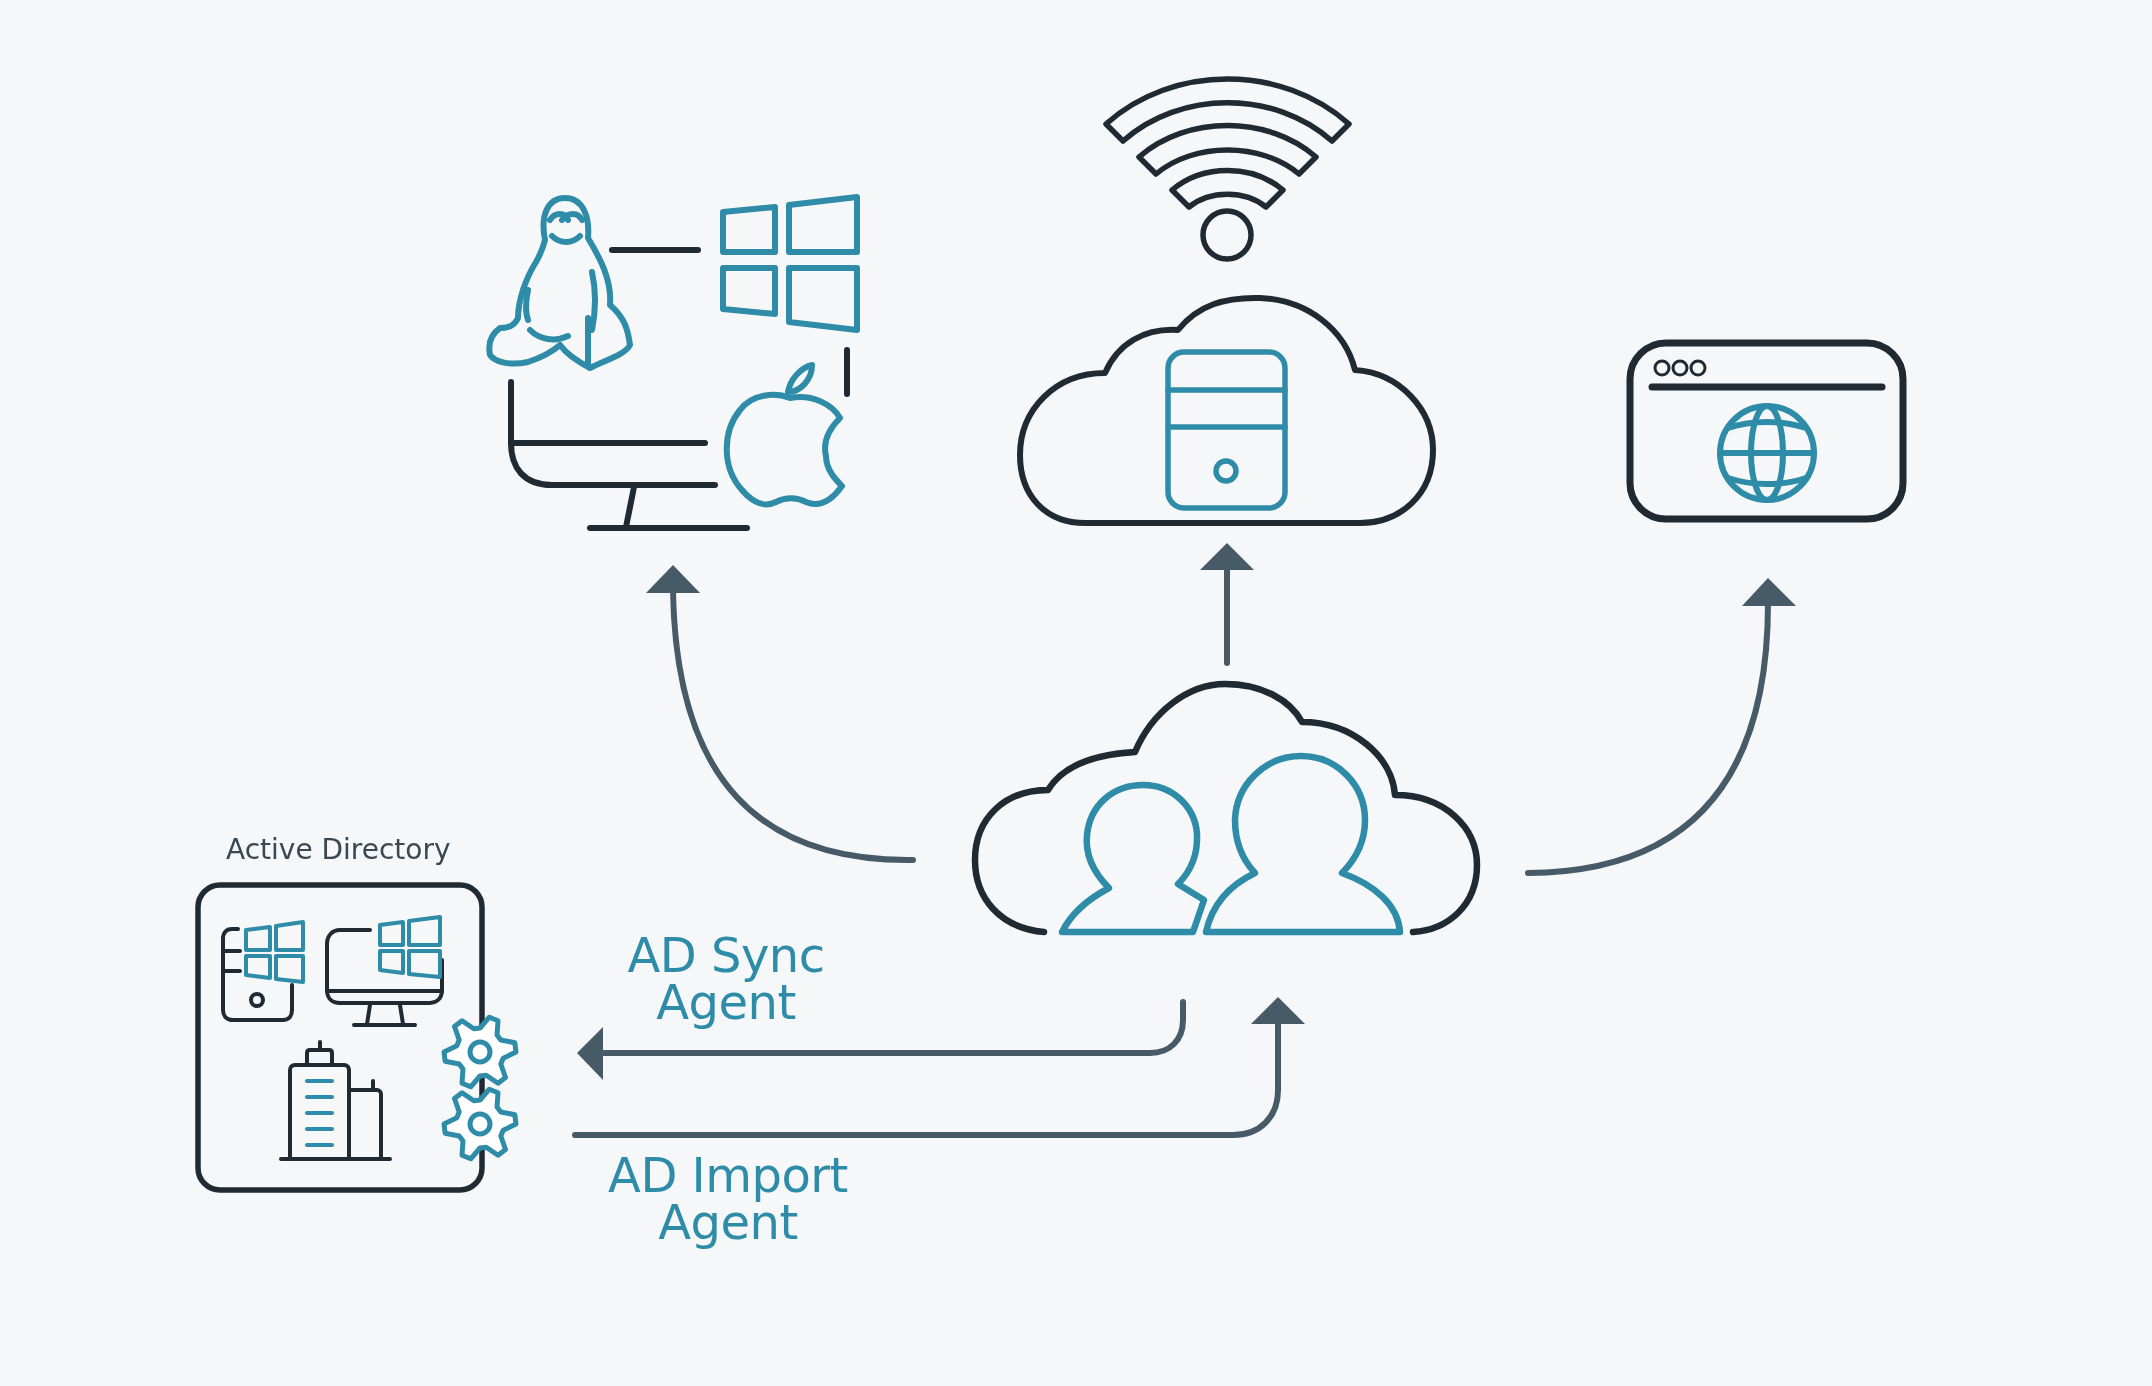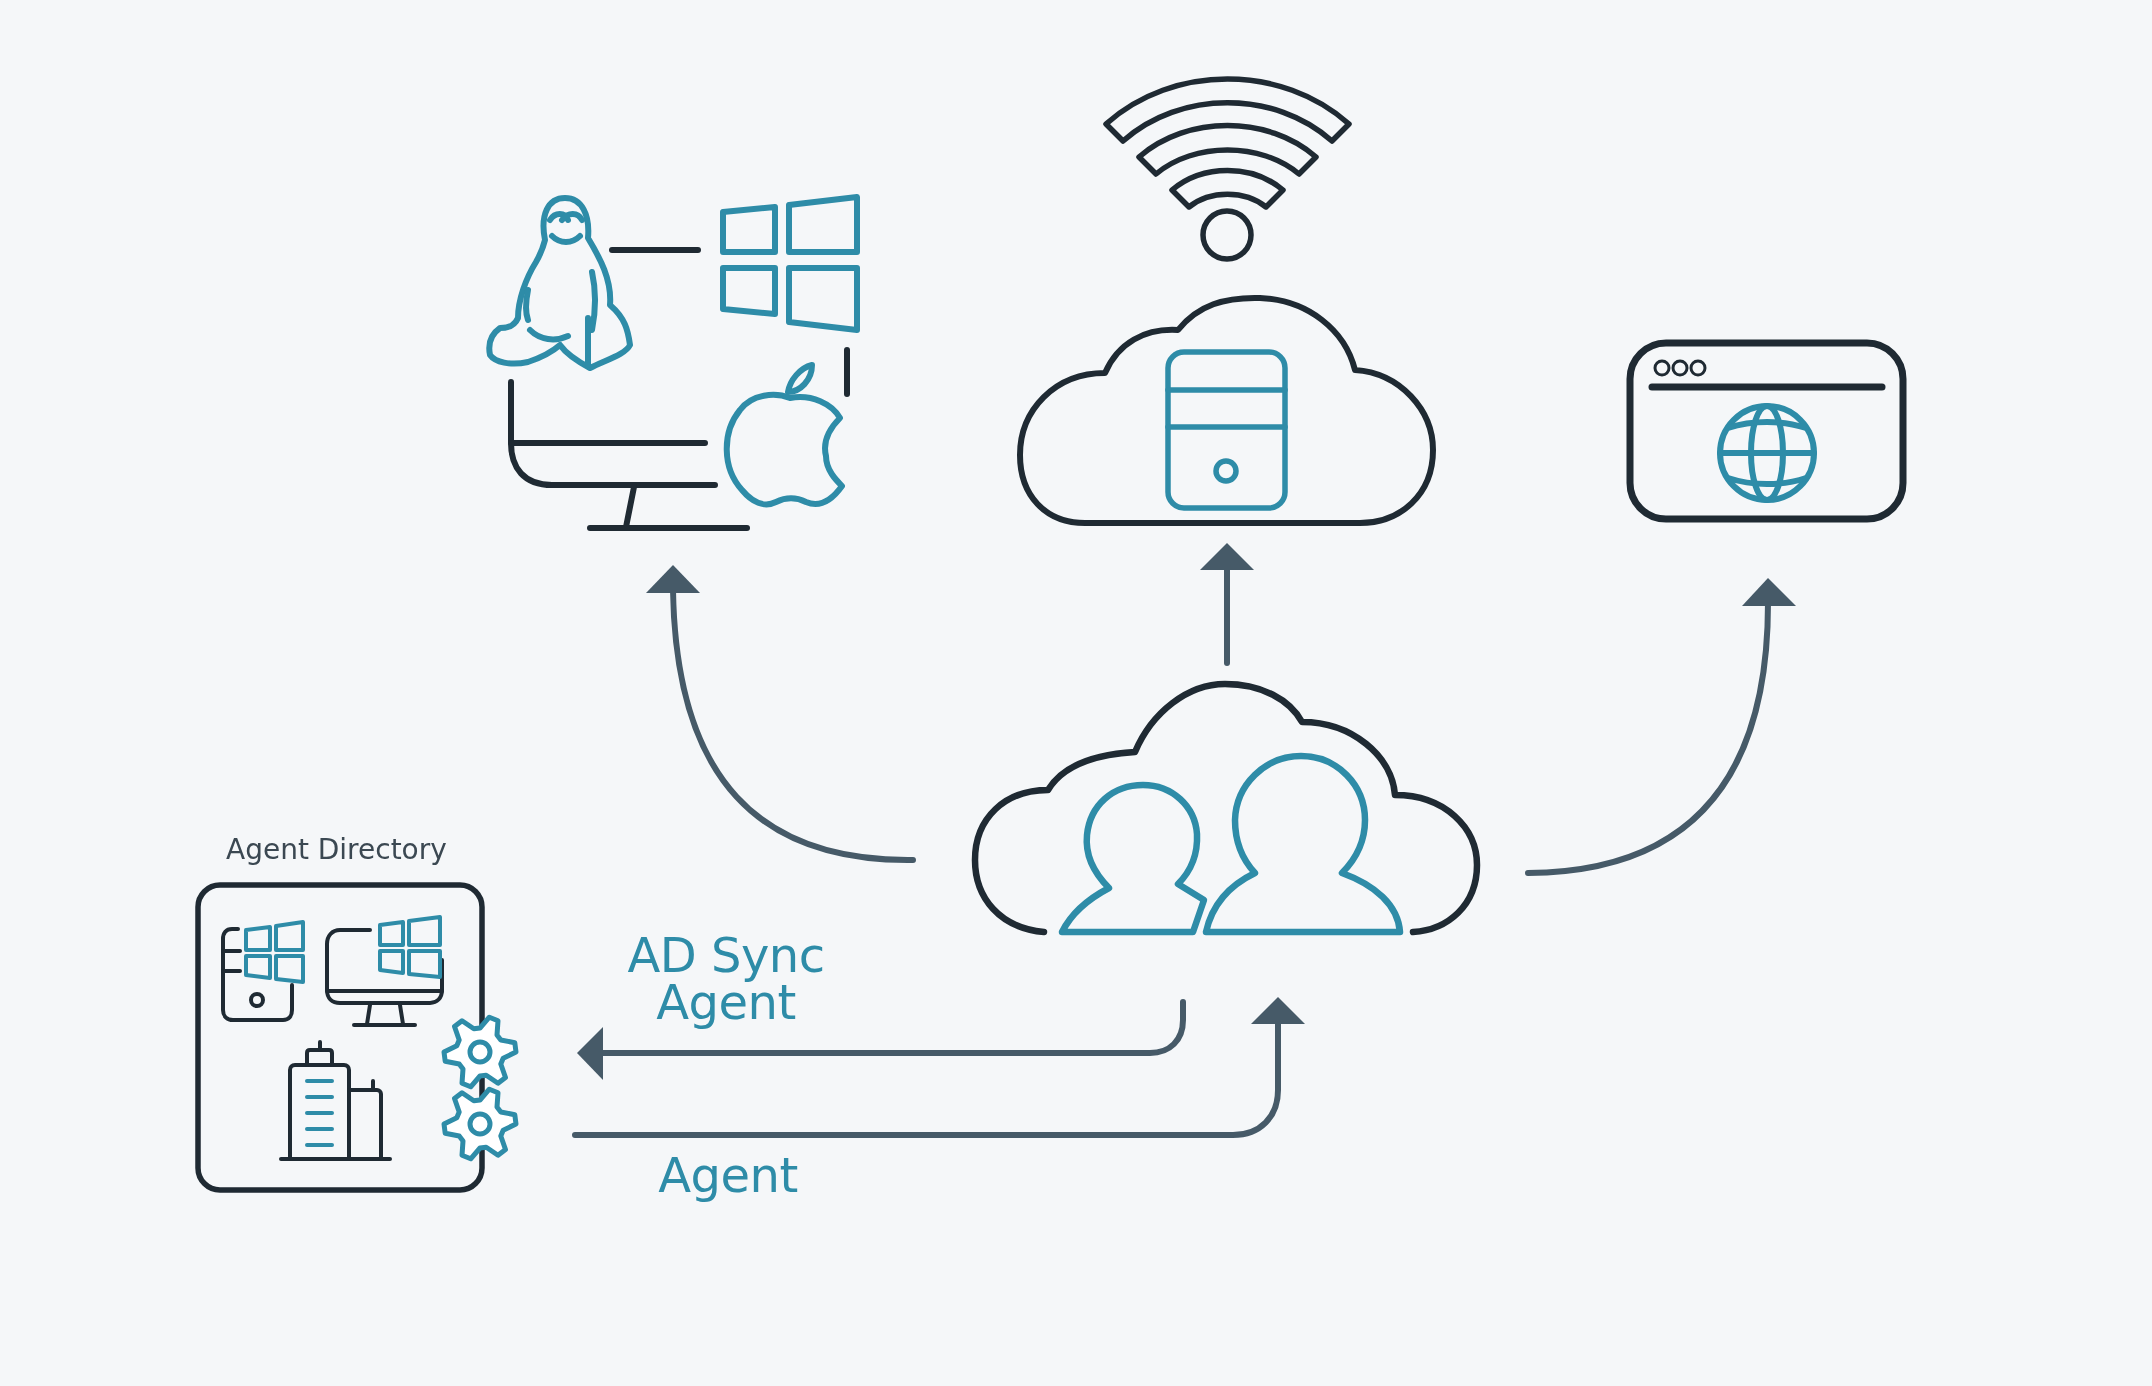--- a/index.html
+++ b/index.html
@@ -182,23 +182,24 @@
   <g>
     <path class="arr" stroke-width="6" d="M1183 1002 L1183 1020 C1183 1040 1170 1053 1150 1053 L600 1053"></path>
     <polygon class="arrhead" points="577,1053 603,1027 603,1080"></polygon>
   </g>
   <g>
     <path class="arr" stroke-width="6" d="M575 1135 L1233 1135 C1260 1135 1278 1117 1278 1090 L1278 1020"></path>
     <polygon class="arrhead" points="1278,997 1251,1024 1305,1024"></polygon>
   </g>
 </svg>
 
-<div class="adlbl" style="left:226px; top:834px;">Agent Directory</div>
+<div class="adlbl" style="left:226px; top:834px;">Active Directory</div>
 
 <div class="lbl" style="left:606px; top:932px; width:240px;">
   <div>AD Sync</div>
   <div>Agent</div>
 </div>
 
 <div class="lbl" style="left:598px; top:1152px; width:260px;">
+  <div>AD Import</div>
   <div>Agent</div>
 </div>
 </div>
 
 </body></html>

